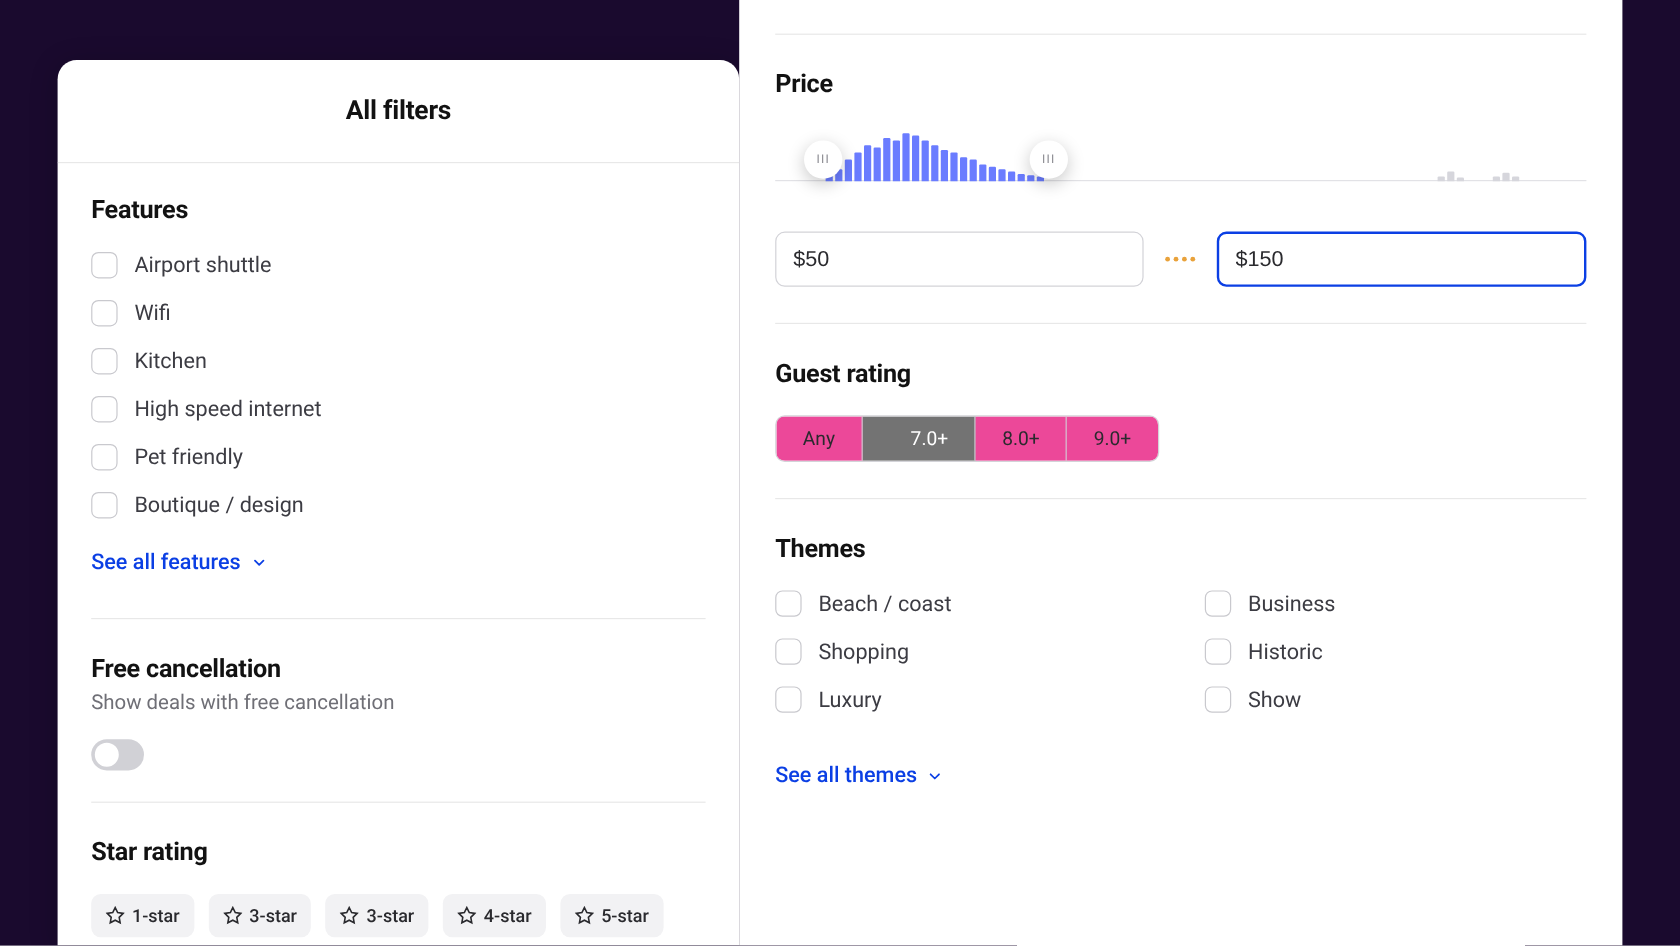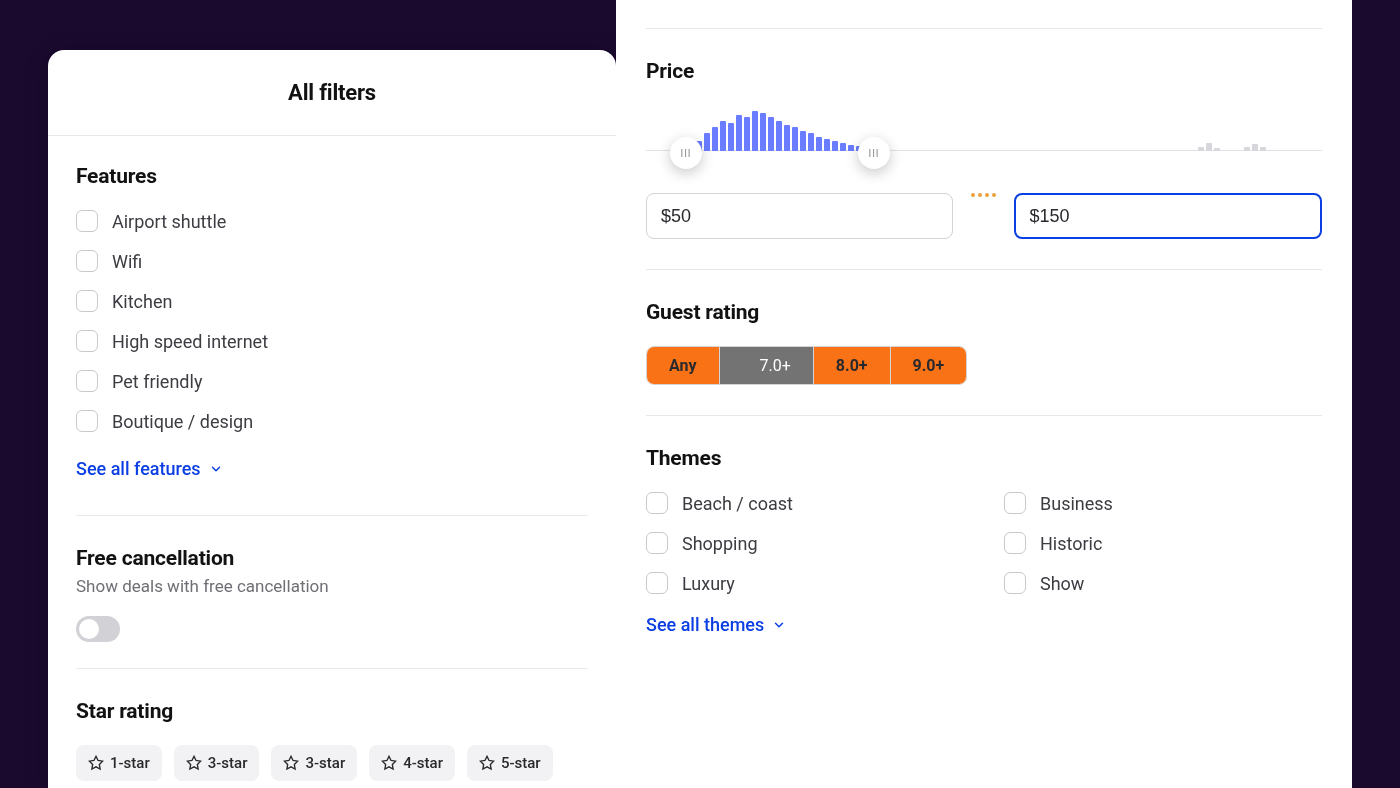--- a/index.html
+++ b/index.html
@@ -181,37 +181,38 @@
     align-items: flex-end;
     gap: 2px;
   }
   .ghost-bar {
     width: 6px;
     background: #d6d6dc;
     border-radius: 1px 1px 0 0;
   }
   .slider-handle {
     position: absolute;
-    bottom: 0;
+    bottom: 20px;
     width: 32px;
     height: 32px;
     background: #fff;
     border-radius: 50%;
     box-shadow: 0 4px 14px rgba(0,0,0,0.22);
     display: flex;
     align-items: center;
     justify-content: center;
     cursor: grab;
     font-size: 10px;
     color: #8a8a90;
     letter-spacing: 1px;
   }
 
   .price-inputs {
     display: flex;
+    align-items: center;
     gap: 18px;
     margin-bottom: 30px;
   }
   .price-input {
     flex: 1;
     height: 46px;
     border: 1.5px solid #d3d3d8;
     border-radius: 8px;
     padding: 0 14px;
     font-size: 18px;
@@ -235,40 +236,39 @@
     display: inline-flex;
     border: 1.5px solid #d3d3d8;
     border-radius: 8px;
     overflow: hidden;
     margin-bottom: 30px;
   }
   .seg-btn {
     padding: 9px 22px;
     font-size: 16px;
     color: #2a2a2e;
-    background: #f97316;
+    background: #ec4899;
     cursor: pointer;
     border-right: 1.5px solid #d3d3d8;
-    font-weight: bold;
   }
   .seg-btn:last-child { border-right: none; }
   .seg-btn.active {
     background: #737373;
     color: #fff;
     font-weight: 400;
     padding-left: 40px;
   }
 
   
   .themes-grid {
     display: grid;
     grid-template-columns: 1fr 1fr;
     row-gap: 18px;
     column-gap: 40px;
-    margin-bottom: 20px;
+    margin-bottom: 42px;
   }
 </style>
 </head>
 <body>
 
 <div class="left-card">
   <div class="left-header">
     <h1>All filters</h1>
   </div>
   <div class="left-body">

